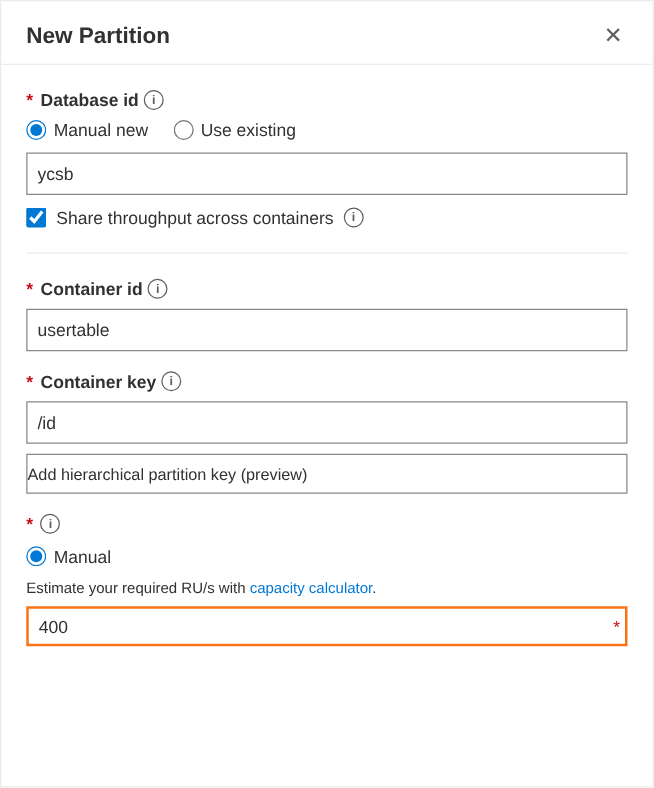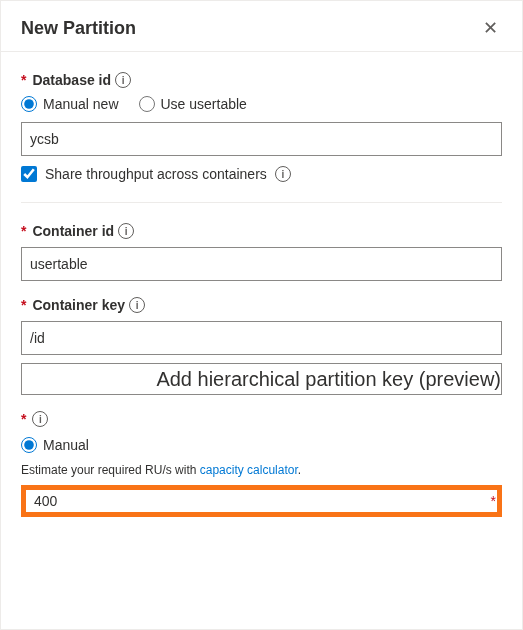--- a/index.html
+++ b/index.html
@@ -116,24 +116,24 @@
       border: none;
       border-top: 1px solid #edebe9;
       margin: 20px 0;
     }
     .add-partition-btn {
       width: 100%;
       height: 32px;
       background: #fff;
       border: 1px solid #8a8886;
       color: #323130;
-      font-size: 20px;
+      font-size: 13px;
       font-family: inherit;
       cursor: pointer;
-      text-align: right;
+      text-align: left;
       margin-top: 8px;
     }
     .throughput-section {
       margin-top: 16px;
     }
     .throughput-label {
       font-size: 14px;
       font-weight: 600;
       margin-bottom: 10px;
       display: flex;
@@ -158,21 +158,21 @@
       right: 6px;
       top: 50%;
       transform: translateY(-50%);
       color: #c50f1f;
       font-size: 14px;
       pointer-events: none;
     }
     .text-input-with-marker {
       width: 100%;
       height: 32px;
-      border: 5px solid #f97316;
+      border: 2px solid #f97316;
       padding: 0 20px 0 8px;
       font-size: 14px;
       font-family: inherit;
       color: #323130;
       outline: none;
     }
   </style>
 </head>
 <body>
 
@@ -191,21 +191,21 @@
         <span>Database id</span>
         <span class="info-icon">i</span>
       </div>
       <div class="radio-group">
         <label class="radio-label">
           <input type="radio" name="database_option" checked="" style="">
           <span>Manual new</span>
         </label>
         <label class="radio-label">
           <input type="radio" name="database_option" style="">
-          <span>Use usertable</span>
+          <span>Use existing</span>
         </label>
       </div>
       <input type="text" class="text-input" value="ycsb" style="">
       <label class="checkbox-label">
         <input type="checkbox" checked="" style="">
         <span>Share throughput across containers</span>
         <span class="info-icon">i</span>
       </label>
     </div>
 

